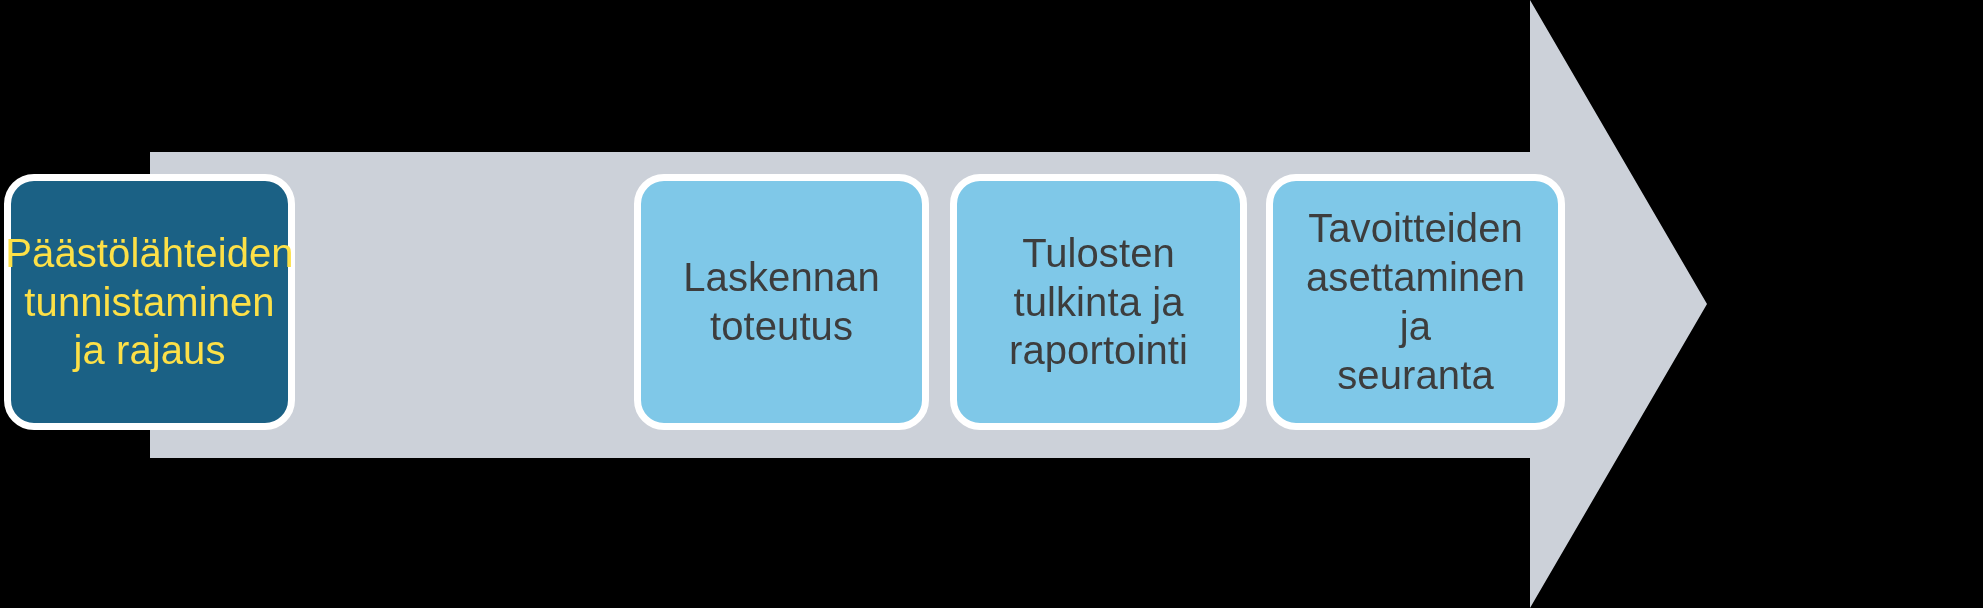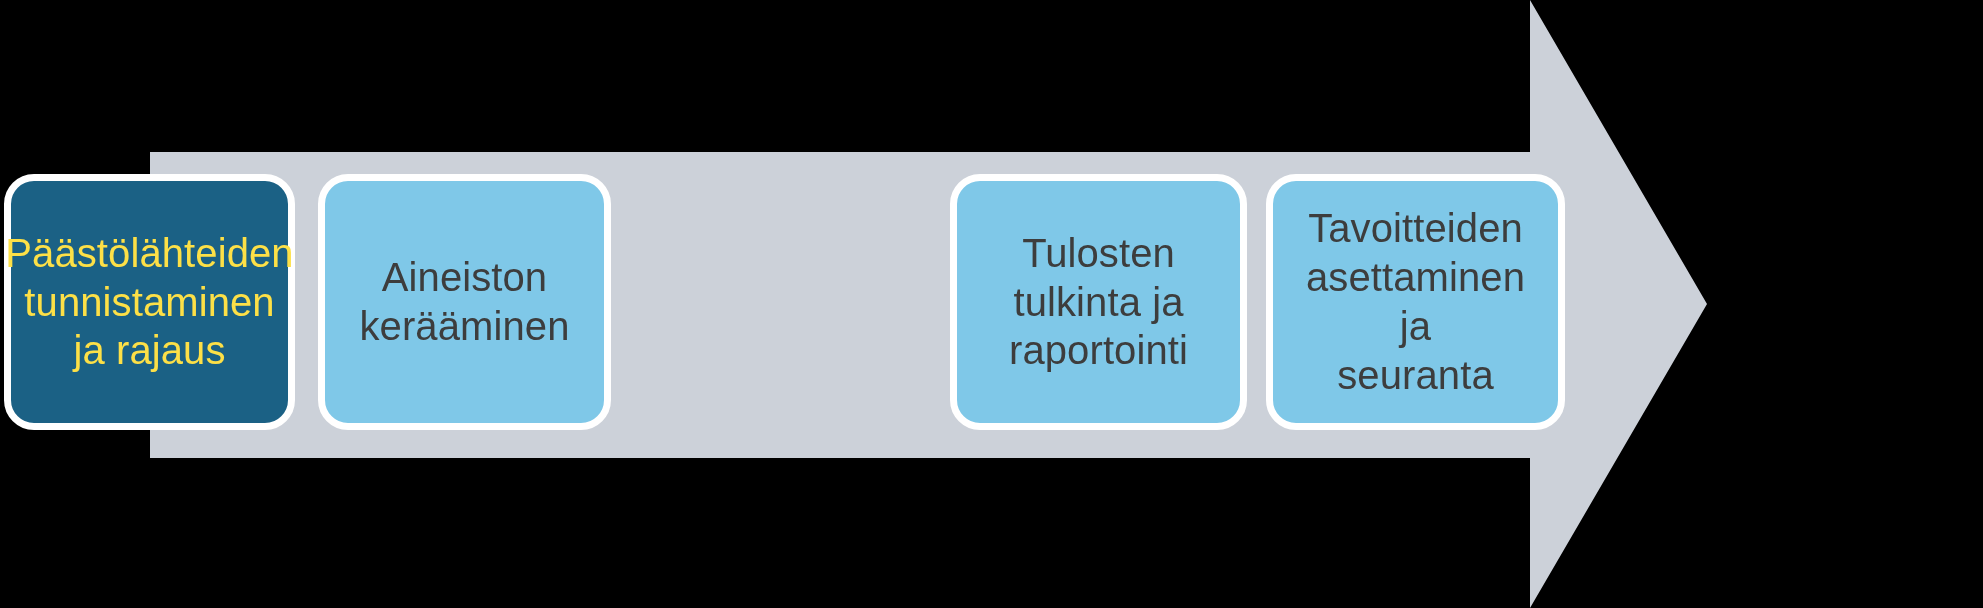--- a/index.html
+++ b/index.html
@@ -54,25 +54,25 @@
   <svg id="arrow-svg" viewBox="0 0 1983 608" preserveAspectRatio="none" aria-hidden="true">
     <polygon points="150,152 1530,152 1530,0 1707,304 1530,608 1530,458 150,458" fill="#CCD1D9"></polygon>
   </svg>
 
   <div class="step-box dark" style="left:4px; top:174px; width:291px; height:256px;">
     <span>Päästölähteiden
 tunnistaminen
 ja rajaus</span>
   </div>
 
-  <div class="step-box light" style="left:318px; top:174px; width:293px; height:256px;">
-    <span>Aineiston
-kerääminen</span>
+
+  <div class="step-box light" style="left:634px; top:174px; width:295px; height:256px;">
+    <span>Laskennan
+toteutus</span>
   </div>
-
 
   <div class="step-box light" style="left:950px; top:174px; width:297px; height:256px;">
     <span>Tulosten
 tulkinta ja
 raportointi</span>
   </div>
 
   <div class="step-box light" style="left:1266px; top:174px; width:299px; height:256px;text-align:center;">
     <span>Tavoitteiden
 asettaminen ja

